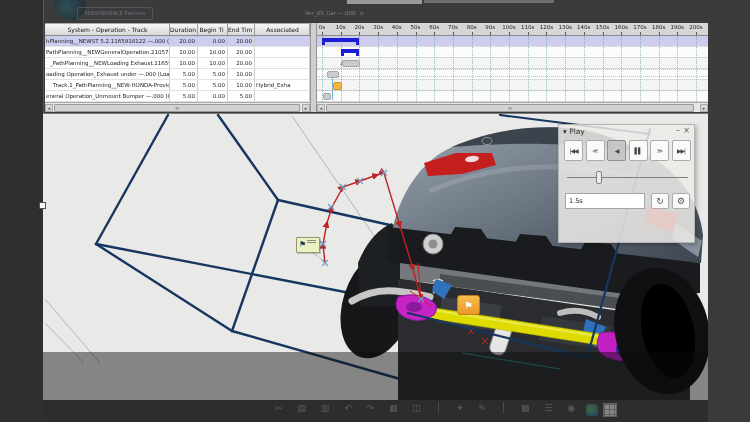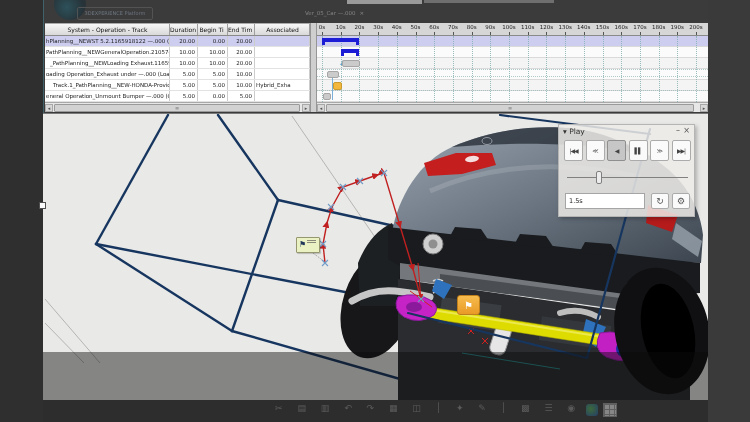--- a/index.html
+++ b/index.html
@@ -72,21 +72,21 @@
   .viewport svg{position:absolute;left:0;top:0;}
 
   .note-flag{position:absolute;left:253px;top:123px;width:24px;height:16px;background:#eaf2c4;border:1px solid #97976f;
         border-radius:1px;font-size:8px;line-height:14px;color:#20375a;padding-left:2px;box-shadow:1px 1px 1px rgba(0,0,0,.2);}
   .note-flag .tl{display:inline-block;vertical-align:3px;margin-left:1px;}
   .note-flag .tl i{display:block;width:9px;height:1px;background:#8a8a7a;margin-bottom:1px;}
   .orange-flag{position:absolute;left:414px;top:181px;width:23px;height:20px;background:linear-gradient(#f6bc4e,#e99a26);
         border:1px solid #c07f1d;border-radius:3px;color:#fff;font-size:10px;line-height:19px;text-align:center;}
 
   
-  .play{position:absolute;left:515px;top:10px;width:137px;height:93px;background:rgba(237,235,232,.85);
+  .play{position:absolute;left:515px;top:10px;width:137px;height:119px;background:rgba(237,235,232,.85);
         border:1px solid #b5b5b5;box-shadow:2px 2px 4px rgba(0,0,0,.25);}
   .play-title{position:absolute;left:0;top:0;width:100%;height:13px;font-size:7.5px;color:#333;padding-left:4px;line-height:13px;}
   .play-min{position:absolute;right:14px;top:0;font-size:8px;color:#555;line-height:11px;}
   .play-close{position:absolute;right:4px;top:0;font-size:8px;color:#555;line-height:12px;}
   .pbtn{position:absolute;top:15px;width:19px;height:21px;background:#fafafa;border:1px solid #ababab;border-radius:2px;
         font-size:6px;color:#444;text-align:center;line-height:19px;padding:0;letter-spacing:-1px;}
   .pbtn.active{background:#c6c6c6;border-color:#8f8f8f;}
   .slider-track{position:absolute;left:8px;top:52px;width:121px;height:1px;background:#808080;}
   .slider-thumb{position:absolute;left:37px;top:46px;width:6px;height:13px;background:#ececec;border:1px solid #7f7f7f;border-radius:2px;}
   .speed-input{position:absolute;left:6px;top:68px;width:80px;height:16px;border:1px solid #a5a5a5;background:#fff;

